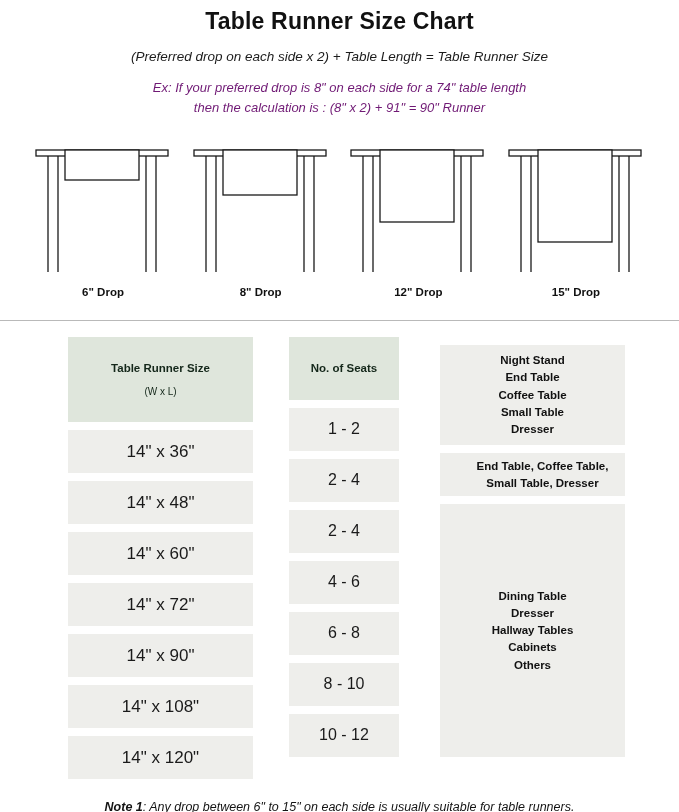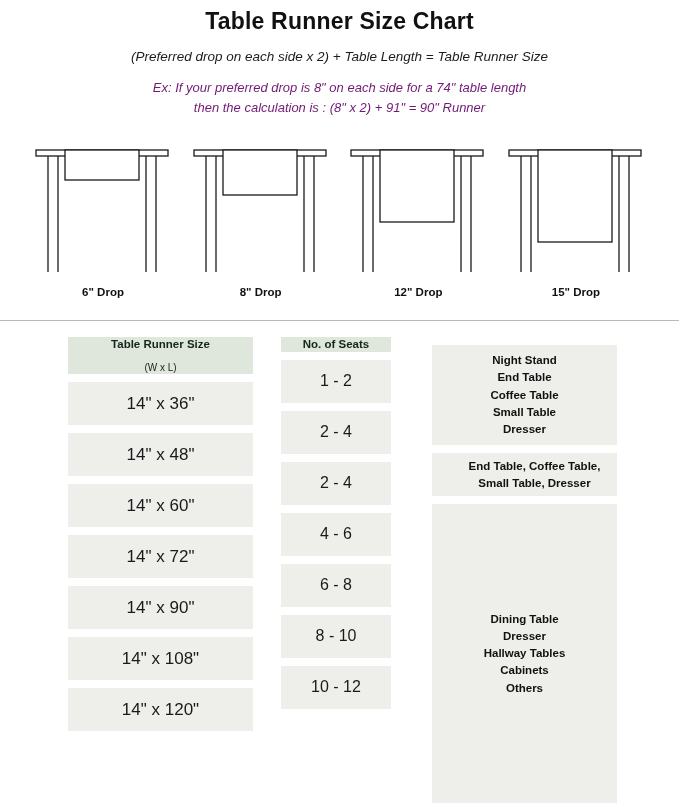--- a/index.html
+++ b/index.html
@@ -64,27 +64,27 @@
     border: none;
     border-top: 1px solid #b9b9b9;
     margin: 8px 0 0 0;
   }
   .table-area {
     display: flex;
     padding: 16px 30px 0 68px;
     gap: 14px;
   }
   .col-runner { width: 185px; }
-  .col-seats  { width: 110px; margin-left: 14px; }
+  .col-seats  { width: 110px; margin-left: 22px; }
   .col-types  { width: 185px; margin-left: 27px; }
 
   .hdr {
     background: #dfe6dc;
     text-align: center;
-    padding: 0 4px;
+    padding: 24px 4px;
     font-size: 11.5px;
     font-weight: bold;
     color: #14271a;
     line-height: 1.25;
   }
   .hdr .sub {
     display: block;
     font-weight: normal;
     font-size: 10px;
     margin-top: 10px;
@@ -108,21 +108,21 @@
     justify-content: center;
     text-align: center;
     font-size: 11.5px;
     font-weight: bold;
     line-height: 1.5;
     color: #111;
     padding: 6px 4px;
   }
   .types-a { height: 100px; }
   .types-b { height: 43px; padding-left: 24px; }
-  .types-c { height: 299px; }
+  .types-c { height: 253px; }
 
   .notes {
     padding: 18px 40px 0 40px;
     text-align: center;
     font-size: 12.5px;
     font-style: italic;
     line-height: 1.6;
     color: #141414;
   }
   .notes .nb { font-weight: bold; font-style: italic; }

